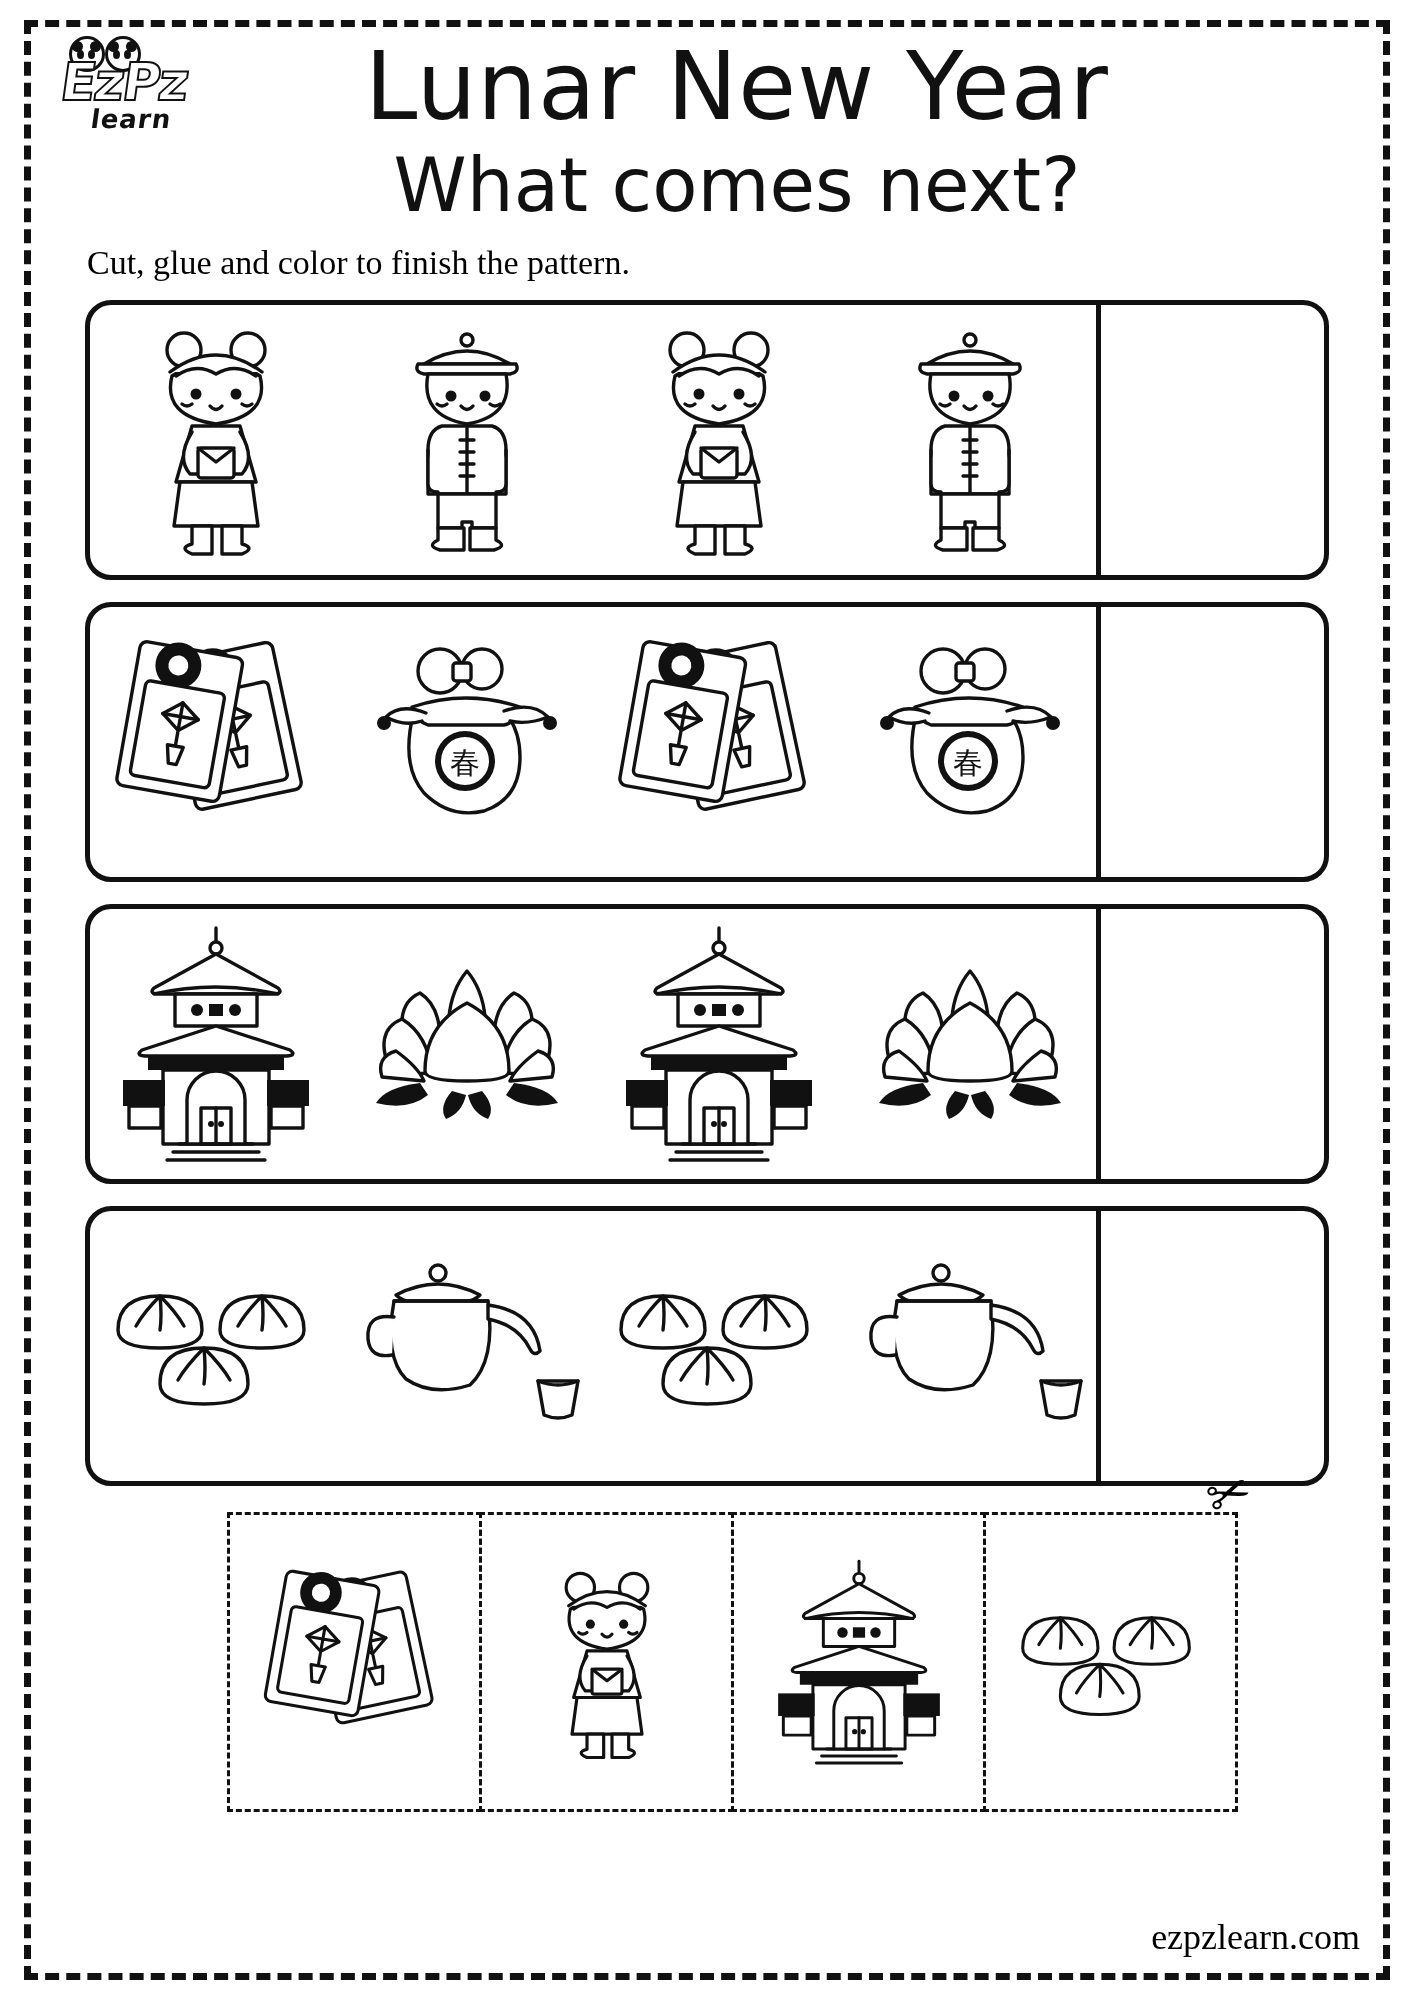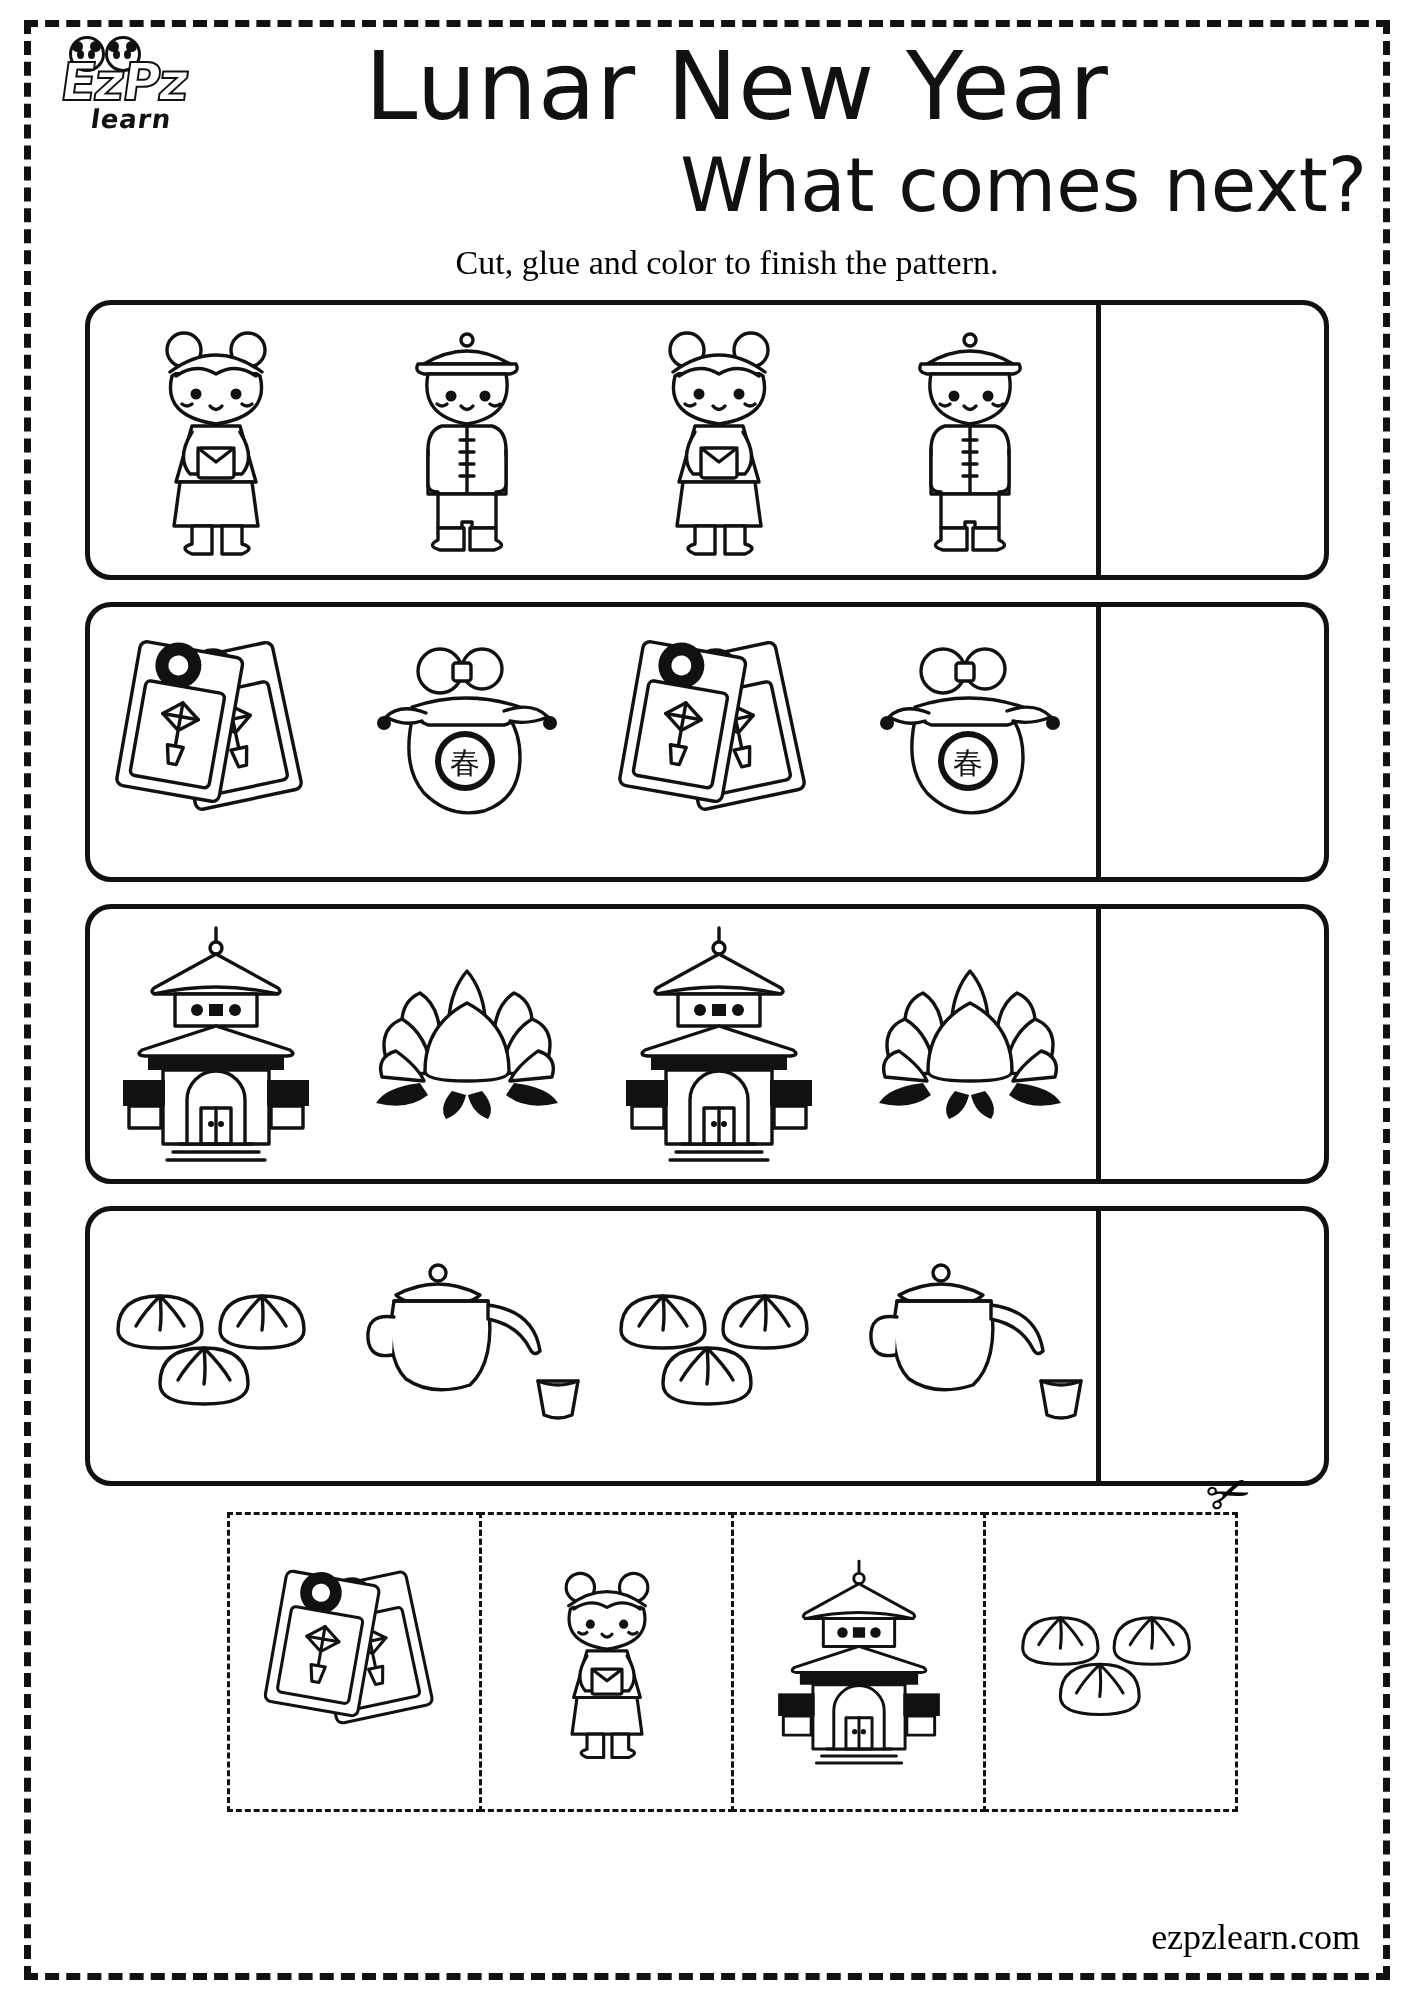--- a/index.html
+++ b/index.html
@@ -127,27 +127,26 @@
   }
   .title1 {
     font-size: 94px;
     letter-spacing: 1px;
     margin-top: 16px;
   }
   .title2 {
     font-size: 74px;
     letter-spacing: 0px;
     margin-top: 14px;
-    text-align: right;
   }
   .subtitle {
     font-family: "Liberation Serif", serif;
     font-size: 34px;
     margin-top: 22px;
-    text-align: center;
+    text-align: left;
     padding-left: 40px;
   }
 
   
   .rows {
     margin-top: 18px;
   }
   .pattern-row {
     position: relative;
     height: 280px;

